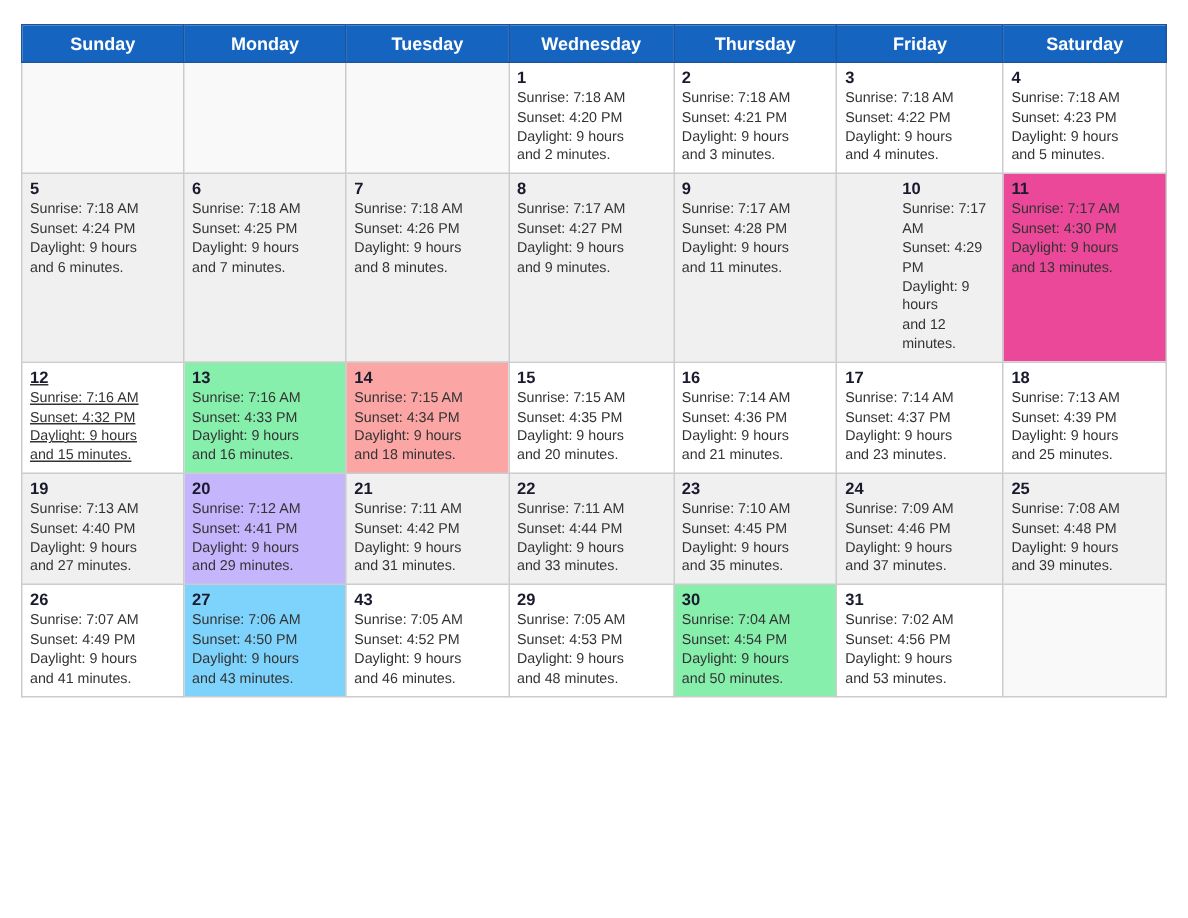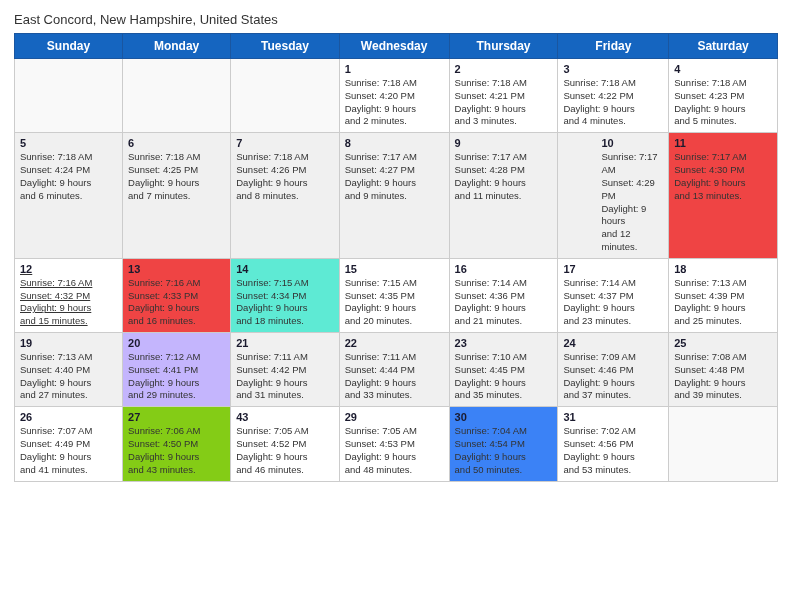--- a/index.html
+++ b/index.html
@@ -110,21 +110,20 @@
     .empty-cell {
       background: #f9f9f9 !important;
     }
   </style>
 </head>
 <body>
 
 <div class="page">
   <div class="header">
     <div class="title-area">
-      <div class="subtitle">East Concord, New Hampshire, United States</div>
     </div>
   </div>
 
   <table class="calendar">
     <thead>
       <tr>
       <th>Sunday</th>
           <th>Monday</th>
           <th>Tuesday</th>
           <th>Wednesday</th>
@@ -173,35 +172,35 @@
 Daylight: 9 hours
 and 9 minutes.</span></td>
           <td style="background: rgb(240, 240, 240);"><span class="day-number">9</span><span class="day-info" style="white-space: pre-line;">Sunrise: 7:17 AM
 Sunset: 4:28 PM
 Daylight: 9 hours
 and 11 minutes.</span></td>
           <td style="background: rgb(240, 240, 240); padding-left: 43px;"><span class="day-number">10</span><span class="day-info" style="white-space: pre-line;">Sunrise: 7:17 AM
 Sunset: 4:29 PM
 Daylight: 9 hours
 and 12 minutes.</span></td>
-          <td style="background: #ef4444;"><span class="day-number">11</span><span class="day-info" style="white-space: pre-line;">Sunrise: 7:17 AM
+          <td style="background: #ec4899;"><span class="day-number">11</span><span class="day-info" style="white-space: pre-line;">Sunrise: 7:17 AM
 Sunset: 4:30 PM
 Daylight: 9 hours
 and 13 minutes.</span></td>
         </tr>
         <tr>
           <td style="background: rgb(255, 255, 255); text-decoration: underline;"><span class="day-number">12</span><span class="day-info" style="white-space: pre-line;">Sunrise: 7:16 AM
 Sunset: 4:32 PM
 Daylight: 9 hours
 and 15 minutes.</span></td>
-          <td style="background: #ef4444;"><span class="day-number">13</span><span class="day-info" style="white-space: pre-line;">Sunrise: 7:16 AM
+          <td style="background: #86efac;"><span class="day-number">13</span><span class="day-info" style="white-space: pre-line;">Sunrise: 7:16 AM
 Sunset: 4:33 PM
 Daylight: 9 hours
 and 16 minutes.</span></td>
-          <td style="background: #5eead4;"><span class="day-number">14</span><span class="day-info" style="white-space: pre-line;">Sunrise: 7:15 AM
+          <td style="background: #fca5a5;"><span class="day-number">14</span><span class="day-info" style="white-space: pre-line;">Sunrise: 7:15 AM
 Sunset: 4:34 PM
 Daylight: 9 hours
 and 18 minutes.</span></td>
           <td style="background: rgb(255, 255, 255);"><span class="day-number">15</span><span class="day-info" style="white-space: pre-line;">Sunrise: 7:15 AM
 Sunset: 4:35 PM
 Daylight: 9 hours
 and 20 minutes.</span></td>
           <td style="background: rgb(255, 255, 255);"><span class="day-number">16</span><span class="day-info" style="white-space: pre-line;">Sunrise: 7:14 AM
 Sunset: 4:36 PM
 Daylight: 9 hours
@@ -243,33 +242,33 @@
           <td style="background: rgb(240, 240, 240);"><span class="day-number">25</span><span class="day-info" style="white-space: pre-line;">Sunrise: 7:08 AM
 Sunset: 4:48 PM
 Daylight: 9 hours
 and 39 minutes.</span></td>
         </tr>
         <tr>
           <td style="background: rgb(255, 255, 255);"><span class="day-number">26</span><span class="day-info" style="white-space: pre-line;">Sunrise: 7:07 AM
 Sunset: 4:49 PM
 Daylight: 9 hours
 and 41 minutes.</span></td>
-          <td style="background: #84cc16;"><span class="day-number">27</span><span class="day-info" style="white-space: pre-line;">Sunrise: 7:06 AM
+          <td style="background: #7dd3fc;"><span class="day-number">27</span><span class="day-info" style="white-space: pre-line;">Sunrise: 7:06 AM
 Sunset: 4:50 PM
 Daylight: 9 hours
 and 43 minutes.</span></td>
           <td style="background: rgb(255, 255, 255);"><span class="day-number">43</span><span class="day-info" style="white-space: pre-line;">Sunrise: 7:05 AM
 Sunset: 4:52 PM
 Daylight: 9 hours
 and 46 minutes.</span></td>
           <td style="background: rgb(255, 255, 255);"><span class="day-number">29</span><span class="day-info" style="white-space: pre-line;">Sunrise: 7:05 AM
 Sunset: 4:53 PM
 Daylight: 9 hours
 and 48 minutes.</span></td>
-          <td style="background: #3b82f6;"><span class="day-number">30</span><span class="day-info" style="white-space: pre-line;">Sunrise: 7:04 AM
+          <td style="background: #86efac;"><span class="day-number">30</span><span class="day-info" style="white-space: pre-line;">Sunrise: 7:04 AM
 Sunset: 4:54 PM
 Daylight: 9 hours
 and 50 minutes.</span></td>
           <td style="background: rgb(255, 255, 255);"><span class="day-number">31</span><span class="day-info" style="white-space: pre-line;">Sunrise: 7:02 AM
 Sunset: 4:56 PM
 Daylight: 9 hours
 and 53 minutes.</span></td>
           <td class="empty-cell" style="background: rgb(249, 249, 249);"></td>
         </tr>
       </tbody>

